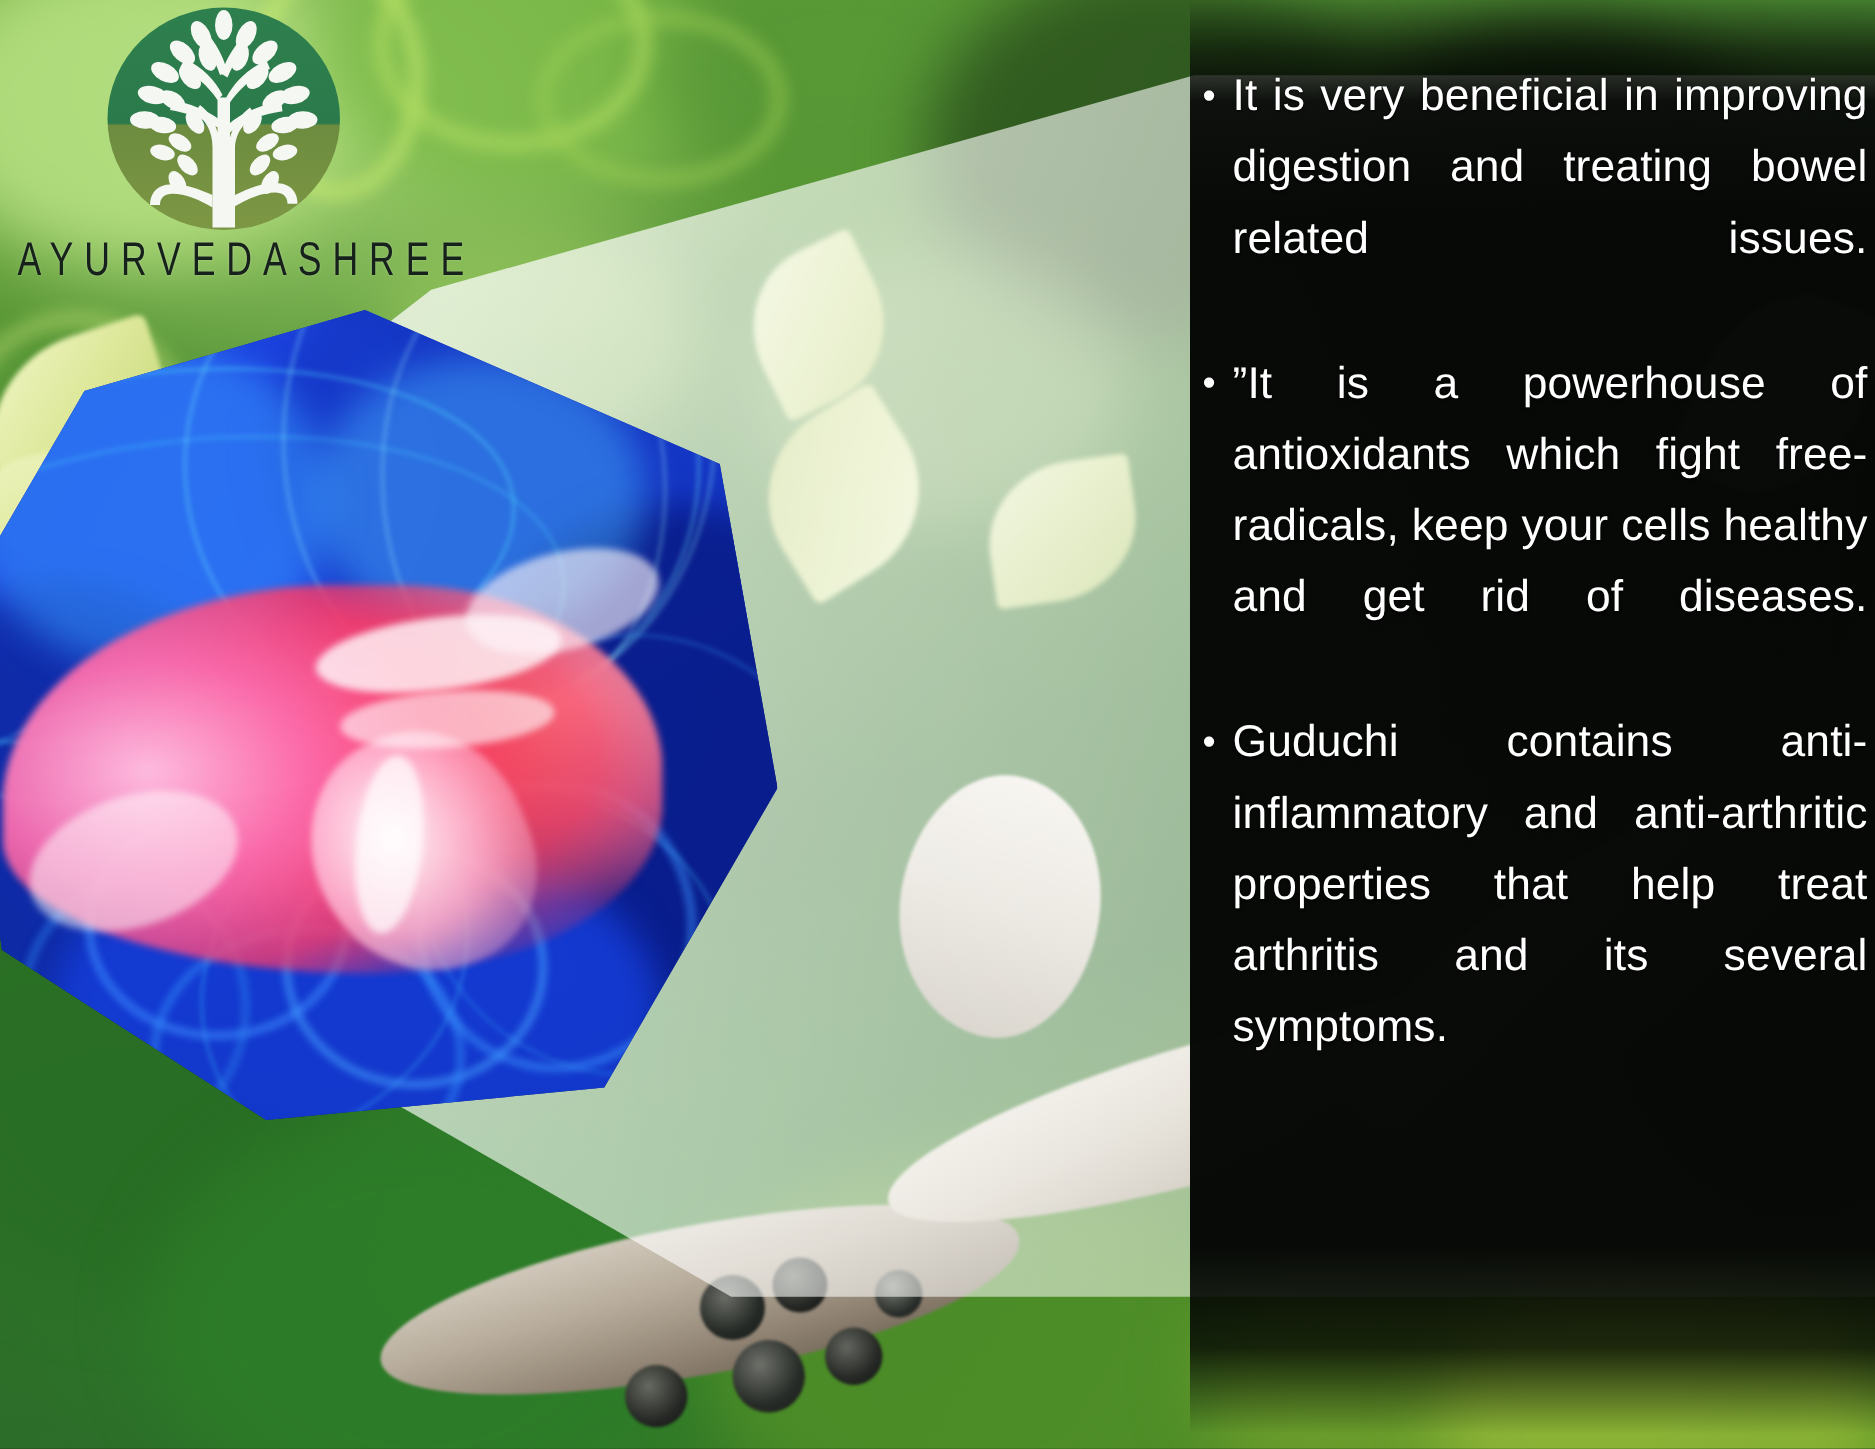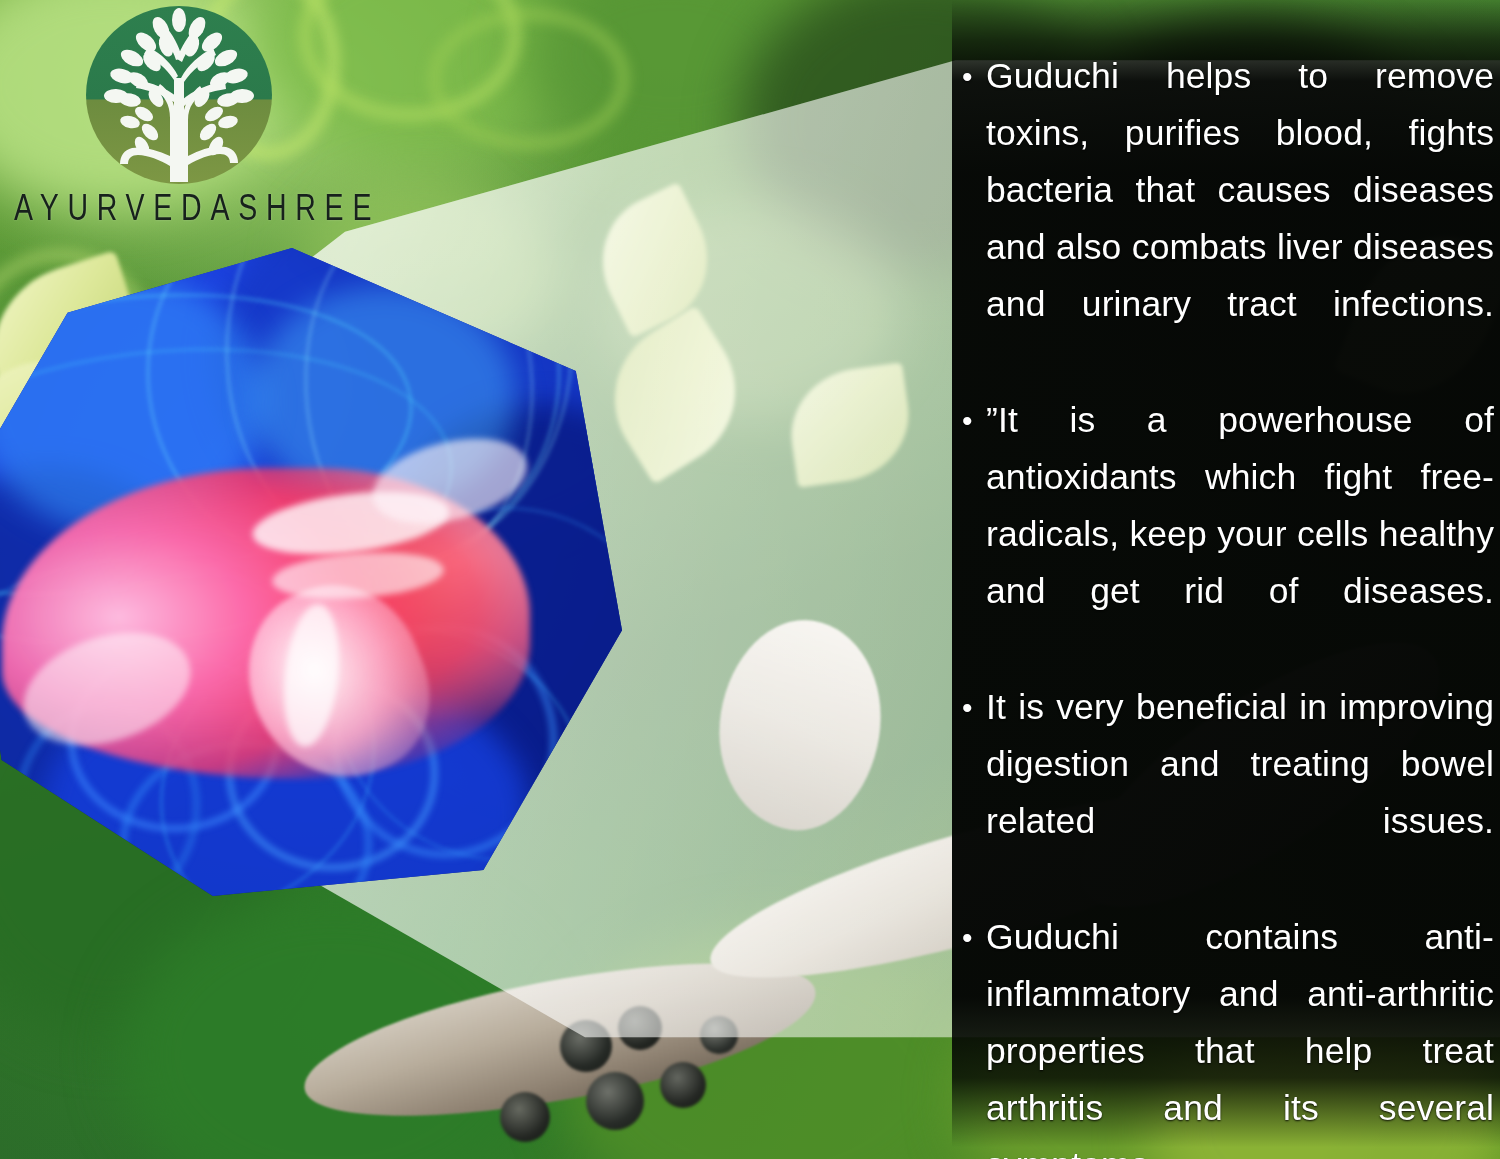--- a/index.html
+++ b/index.html
@@ -388,27 +388,24 @@
           <ellipse cx="130" cy="140" rx="6" ry="10" transform="rotate(30 130 140)"></ellipse>
         </g>
       </svg>
     </div>
   </div>
   <div class="brand-text">AYURVEDASHREE</div>
 
   <div class="text-panel">
     <div class="bullets">
       <p class="bullet">
-        <span>Guduchi   helps to remove toxins, purifies blood, fights bacteria that causes diseases and also combats liver diseases and urinary tract infections.</span>
+        <span>It is very beneficial in improving digestion and treating bowel related issues.</span>
       </p>
       <p class="bullet">
         <span>”It is a powerhouse of antioxidants which fight free-radicals, keep your cells healthy and get rid of diseases.</span>
       </p>
       <p class="bullet">
-        <span>It is very beneficial in improving digestion and treating bowel related issues.</span>
-      </p>
-      <p class="bullet">
         <span>Guduchi   contains anti-inflammatory and anti-arthritic properties that help treat arthritis and its several symptoms.</span>
       </p>
     </div>
   </div>
 
 </div>
 
 </body></html>

